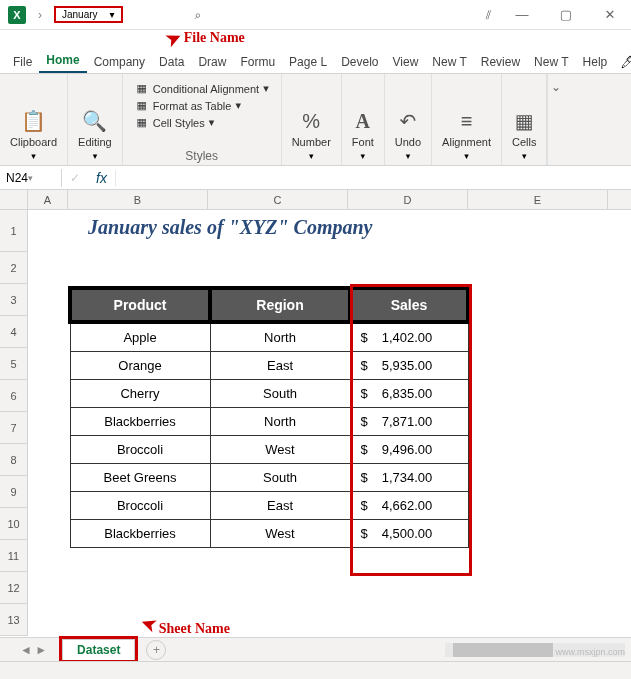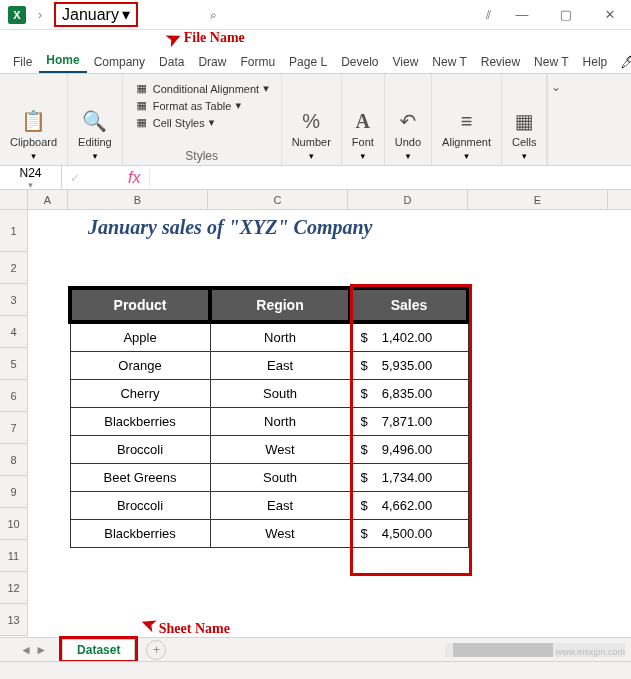--- a/index.html
+++ b/index.html
@@ -1,21 +1,21 @@
 <!DOCTYPE html>
 <html><head>
 <meta charset="utf-8">
 <style>
 * { box-sizing: border-box; margin: 0; padding: 0; font-family: 'Segoe UI', Arial, sans-serif; }
 body { background: #fff; width: 631px; height: 679px; overflow: hidden; font-size: 12px; position: relative; }
 
 
 .titlebar { height: 30px; background: #fff; display: flex; align-items: center; padding: 0 8px; gap: 12px; border-bottom: 1px solid #e0e0e0; }
 .excel-icon { width: 18px; height: 18px; background: #107c41; color: #fff; display: flex; align-items: center; justify-content: center; font-size: 11px; font-weight: bold; border-radius: 2px; }
-.file-name-box { border: 2.5px solid #c00; padding: 1px 6px; display: flex; align-items: center; gap: 3px; font-size: 16px; }
+.file-name-box { border: 2.5px solid #c00; padding: 1px 6px; display: flex; align-items: center; gap: 12px; font-size: 10px; }
 .titlebar-right { margin-left: auto; display: flex; align-items: center; gap: 18px; color: #666; }
 .win-btn { width: 26px; text-align: center; font-size: 13px; }
 
 
 .annotation-fn { position: absolute; top: 26px; left: 165px; display: flex; align-items: center; gap: 2px; }
 .annotation-fn .arrow { color: #c00; font-size: 20px; transform: rotate(-25deg); }
 .annotation-text { color: #c00; font-weight: bold; font-size: 14px; font-family: 'Times New Roman', serif; }
 
 
 .menubar { height: 26px; display: flex; align-items: flex-end; padding: 0 6px; gap: 0; font-size: 12px; border-bottom: 1px solid #d4d4d4; margin-top: 18px; }
@@ -30,22 +30,22 @@
 .rbtn-lg { display: flex; flex-direction: column; align-items: center; gap: 3px; padding: 2px 4px; cursor: pointer; }
 .rbtn-lg .ricon { font-size: 20px; color: #555; }
 .rbtn-lg .rtxt { font-size: 11px; color: #333; }
 .styles-col { display: flex; flex-direction: column; gap: 4px; font-size: 11px; color: #333; padding: 4px 6px; }
 .styles-item { display: flex; align-items: center; gap: 4px; cursor: pointer; }
 .styles-item .si-icon { width: 14px; display: inline-block; text-align: center; }
 .ribbon-end { width: 16px; border-left: 1px solid #e0e0e0; display: flex; align-items: flex-start; justify-content: center; padding-top: 6px; color: #666; }
 
 
 .fbar { height: 24px; display: flex; align-items: center; border-bottom: 1px solid #d4d4d4; background: #fff; }
-.namebox { width: 62px; padding: 2px 6px; border-right: 1px solid #d4d4d4; font-size: 12px; display: flex; align-items: center; justify-content: flex-start; flex-direction: column; }
-.fx { padding: 0 8px; color: #ec4899; font-style: italic; font-size: 16px; border-right: 1px solid #e8e8e8; margin-left: 32px; }
+.namebox { width: 62px; padding: 2px 6px; border-right: 1px solid #d4d4d4; font-size: 12px; display: flex; align-items: center; justify-content: flex-start; }
+.fx { padding: 0 8px; color: #0c4a6e; font-style: italic; font-size: 14px; border-right: 1px solid #e8e8e8; }
 .formula-input { flex: 1; padding: 2px 6px; }
 
 
 .grid-wrap { position: relative; }
 .colheads { display: flex; height: 20px; background: #f3f2f1; border-bottom: 1px solid #d4d4d4; }
 .rowhead-spacer { width: 28px; border-right: 1px solid #d4d4d4; background: #f3f2f1; }
 .colhead { border-right: 1px solid #d4d4d4; text-align: center; font-size: 11px; color: #555; display: flex; align-items: center; justify-content: center; }
 .cA { width: 40px; } .cB { width: 140px; } .cC { width: 140px; } .cD { width: 120px; } .cE { width: 140px; }
 
 .gridbody { display: flex; }

